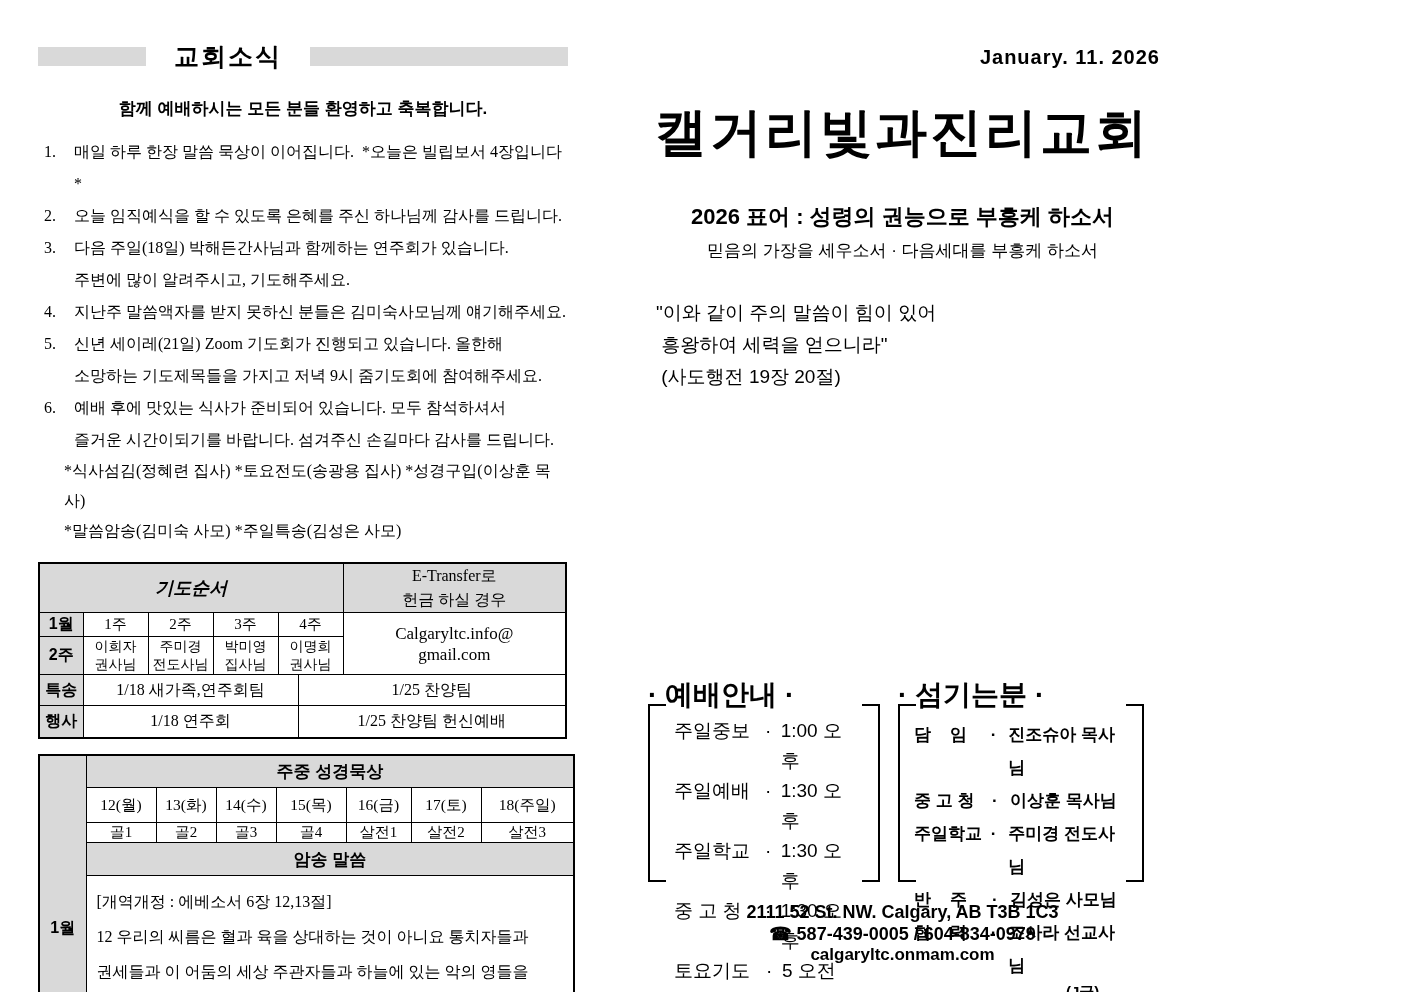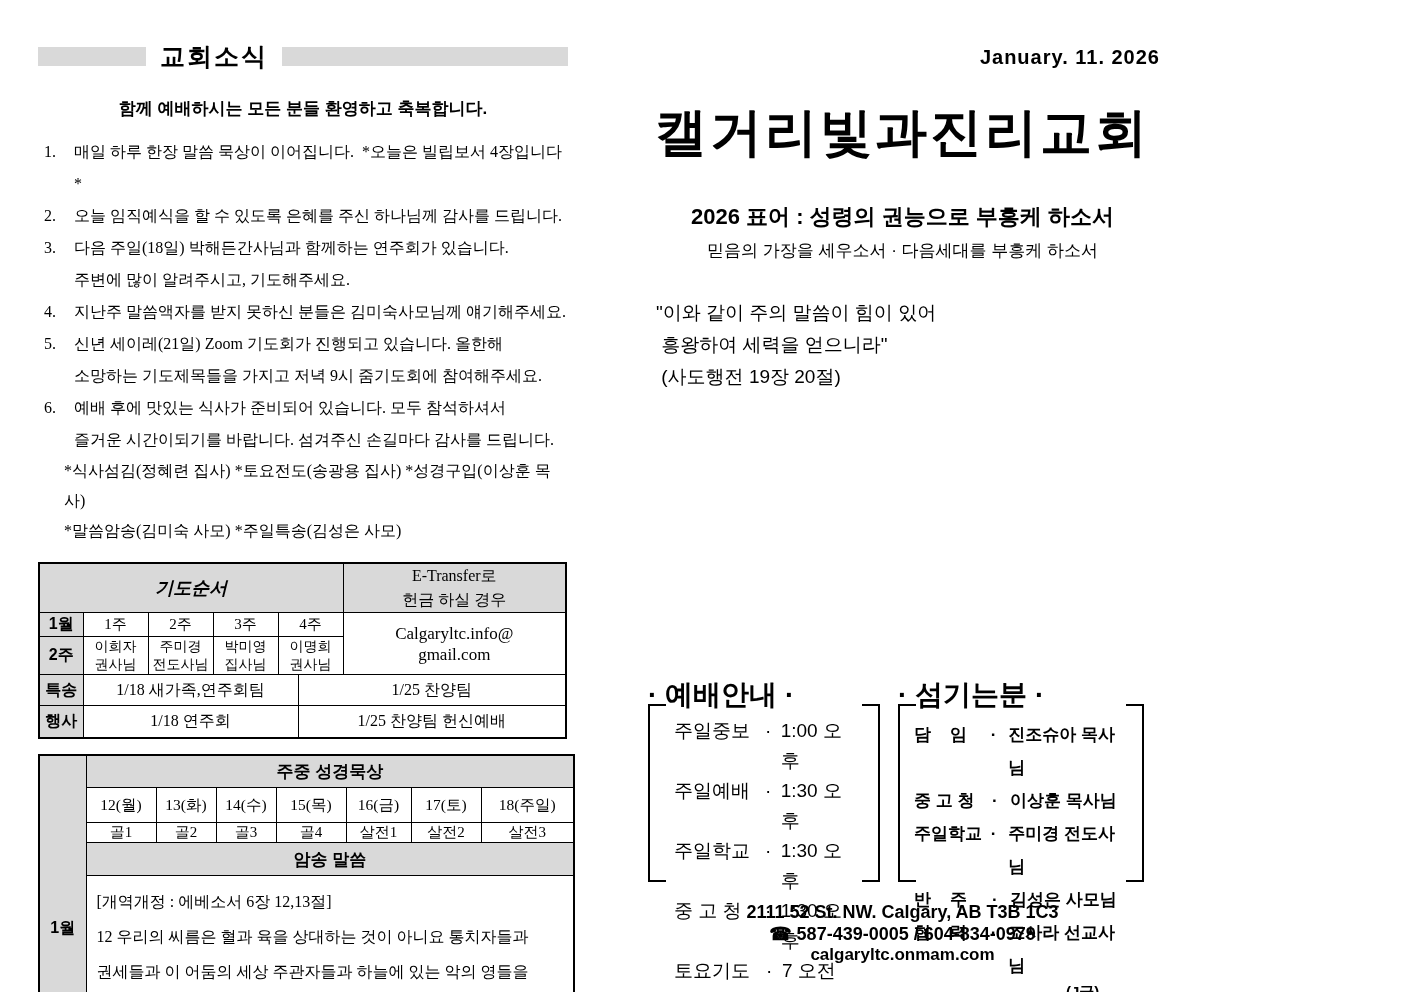--- a/index.html
+++ b/index.html
@@ -8,21 +8,21 @@
     background:#ffffff;color:#000;
     font-family:"Liberation Serif",serif;
   }
 
   
   .left-col{position:absolute;left:38px;top:40px;width:530px;}
   .news-header{display:flex;align-items:center;}
   .bar{height:19px;background:#d9d9d9;}
   .bar-left{width:108px;}
   .bar-right{flex:1;}
-  .news-title{font-family:"Liberation Sans",sans-serif;font-weight:bold;font-size:25px;margin:0 14px;letter-spacing:2px;}
+  .news-title{font-family:"Liberation Sans",sans-serif;font-weight:bold;font-size:25px;margin:0 28px;letter-spacing:2px;}
   .welcome{margin-top:24px;text-align:center;font-family:"Liberation Sans",sans-serif;font-weight:bold;font-size:17px;}
   .items{margin-top:16px;padding-left:6px;font-size:16px;line-height:32px;}
   .item{display:flex;}
   .item .num{flex:none;width:30px;}
   .item .txt{white-space:pre-wrap;}
   .star-lines{margin-left:26px;font-size:16px;line-height:30px;white-space:pre-wrap;}
 
   
   table{border-collapse:collapse;table-layout:fixed;}
   td,th{border:1.5px solid #000;text-align:center;vertical-align:middle;padding:0;font-weight:normal;}
@@ -255,21 +255,21 @@
         <span class="w-time">1:30 오후</span>
       </div>
       <div class="w-row">
         <span class="w-label">중 고 청</span>
         <span class="w-bullet">·</span>
         <span class="w-time">1:30 오후</span>
       </div>
       <div class="w-row">
         <span class="w-label">토요기도</span>
         <span class="w-bullet">·</span>
-        <span class="w-time">7 오전</span>
+        <span class="w-time">5 오전</span>
       </div>
       <div class="w-row">
         <span class="w-label">매일기도</span>
         <span class="w-bullet">·</span>
         <span class="w-time">9 오후</span>
       </div>
 
     </div>
   </div>
 </div>

